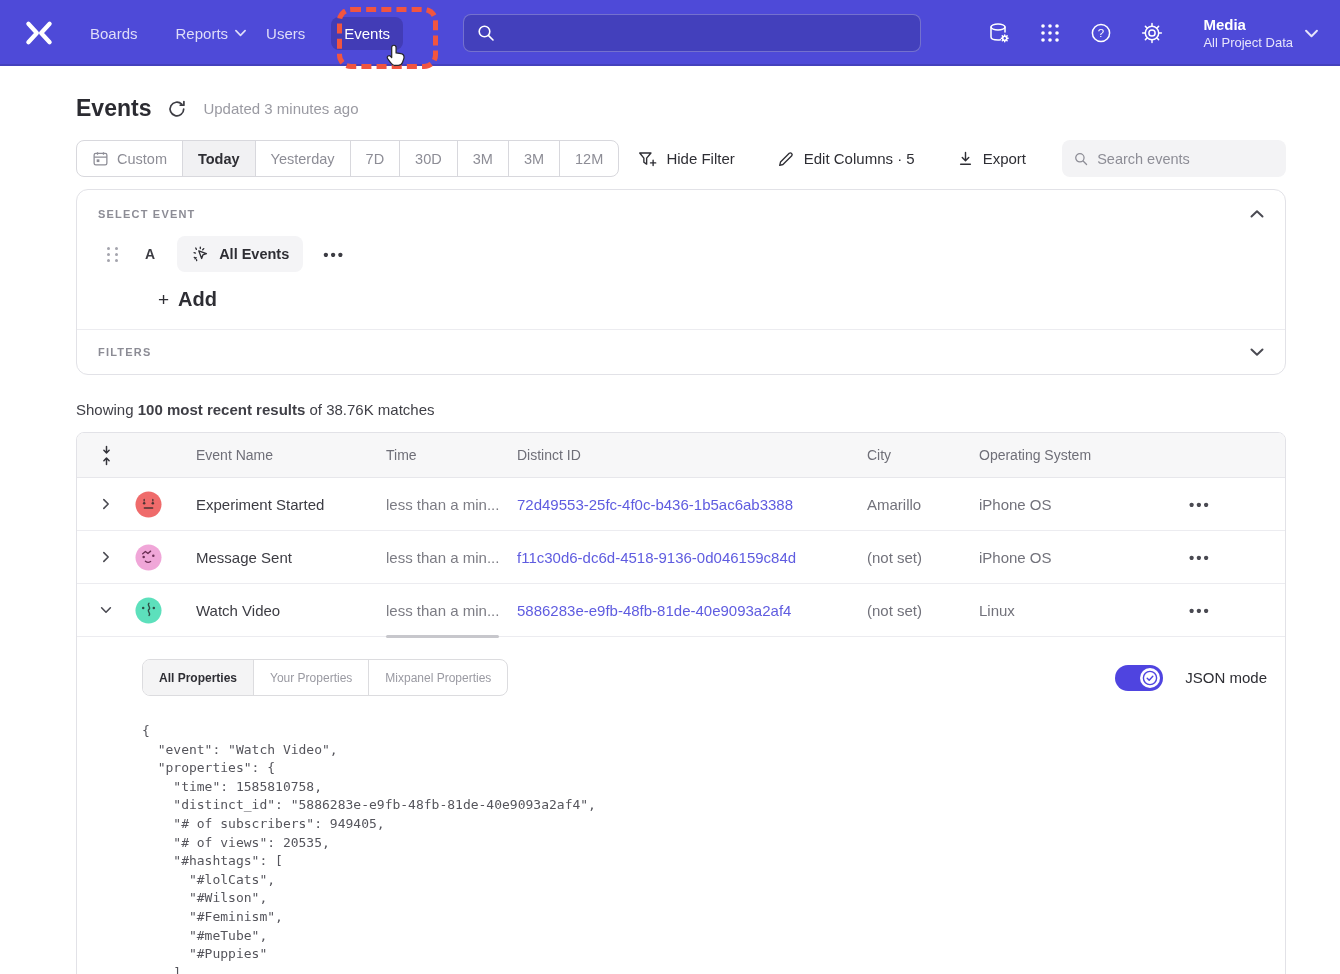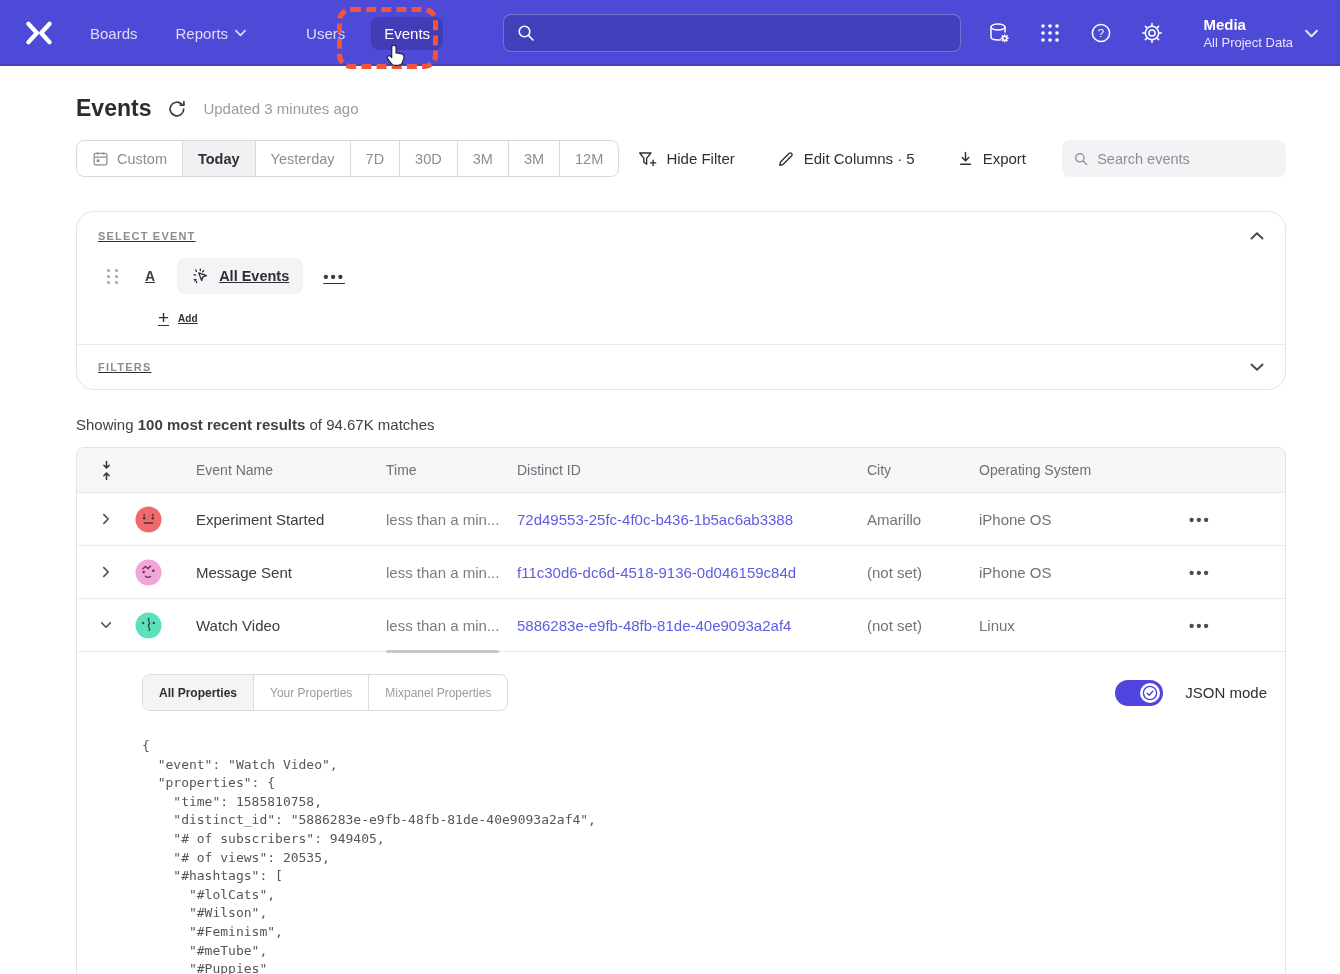--- a/index.html
+++ b/index.html
@@ -7,21 +7,21 @@
     font-family:"Liberation Sans", sans-serif; color:#2e2e34; }
 
   
   .navbar { position:relative; height:66px; background:var(--navbar,#4e4ad8);
     display:flex; align-items:center; padding:0 22px;
     box-shadow:inset 0 -2px 0 rgba(0,0,0,.12); }
   .logo { width:34px; height:34px; flex:none; }
   .nav-item { color:#dfddf8; font-size:15px; display:flex; align-items:center; gap:7px; cursor:pointer; }
   .nav-item.boards { margin-left:34px; }
   .nav-item.reports { margin-left:38px; }
-  .nav-item.users { margin-left:60px; }
+  .nav-item.users { margin-left:20px; }
   .nav-item.events { margin-left:26px; background:var(--nav-active,#423cb6); color:#fff;
     padding:8px 13px; border-radius:8px; }
   .nav-search { margin-left:60px; width:458px; height:38px; border-radius:8px;
     background:rgba(0,0,0,.13); border:1px solid rgba(255,255,255,.26);
     display:flex; align-items:center; padding:0 13px; gap:10px; }
   .nav-search input { background:transparent; border:none; outline:none; color:#fff;
     font-size:15px; width:100%; font-family:"Liberation Sans",sans-serif; }
   .nav-search input::placeholder { color:#dcdaf6; opacity:1; }
   .nav-right { margin-left:auto; display:flex; align-items:center; gap:27px; }
   .nav-icon { width:24px; height:24px; cursor:pointer; flex:none; }
@@ -52,37 +52,37 @@
   .tool-btn { display:flex; align-items:center; gap:9px; font-size:15px; color:#2e2e34;
     cursor:pointer; white-space:nowrap; }
   .tool-btn + .tool-btn { margin-left:42px; }
   .search-events { margin-left:36px; width:224px; height:37px; background:#f3f3f5;
     border-radius:8px; display:flex; align-items:center; padding:0 12px; gap:9px; }
   .search-events input { background:transparent; border:none; outline:none; font-size:14.5px;
     width:100%; color:#2e2e34; font-family:"Liberation Sans",sans-serif; }
   .search-events input::placeholder { color:#8d8d96; opacity:1; }
 
   
-  .query-card { margin-top:34px; border:1px solid #e2e2e7; border-radius:18px;text-decoration:underline; }
+  .query-card { margin-top:12px; border:1px solid #e2e2e7; border-radius:12px; }
   .card-label { font-size:11px; font-weight:700; letter-spacing:1.2px; color:#8c8c95; }
   .select-section { padding:17px 21px 18px; }
   .section-head { display:flex; align-items:center; justify-content:space-between; }
   .chev-btn { width:14px; height:14px; cursor:pointer; }
   .event-row { margin-top:15px; display:flex; align-items:center; }
   .drag-handle { display:grid; grid-template-columns:4px 4px; gap:3px 4px; margin-left:9px; cursor:grab; }
   .drag-handle i { width:3px; height:3px; border-radius:50%; background:#a4a4ad; }
   .row-letter { margin-left:26px; font-size:14px; font-weight:700; color:#3c3c43; }
   .event-chip { margin-left:22px; height:36px; background:#f4f4f6; border-radius:8px;
     display:flex; align-items:center; gap:9px; padding:0 14px; cursor:pointer; }
   .event-chip .chip-label { font-size:14.5px; font-weight:700; color:#2e2e34; }
   .more-dots { margin-left:20px; color:#3c3c43; font-size:15px; letter-spacing:2px; cursor:pointer; font-weight:700; }
   .add-row { margin-top:16px; margin-left:60px; display:flex; align-items:center; gap:9px;
     cursor:pointer; width:fit-content; }
   .add-row .plus { font-size:19px; font-weight:400; color:#2e2e34; line-height:16px; }
-  .add-row .add-label { font-size:10px; font-weight:700; color:#2e2e34; }
+  .add-row .add-label { font-size:20px; font-weight:700; color:#2e2e34; }
   .filters-section { border-top:1px solid #ececf0; padding:15px 21px; display:flex;
     align-items:center; justify-content:space-between; cursor:pointer; }
 
   
   .results-line { margin-top:26px; font-size:15px; color:#3f3f46; }
   .results-line b { font-weight:700; }
 
   .events-table { margin-top:14px; border:1px solid #e2e2e7; border-radius:8px; overflow:hidden; }
   .t-grid { display:grid; grid-template-columns:58px 61px 190px 131px 350px 112px 170px 1fr; align-items:center; }
   .t-head { height:45px; background:#f7f7f8; border-bottom:1px solid #e7e7eb;
@@ -302,21 +302,21 @@
       </div>
     </div>
     <div class="filters-section">
       <div class="card-label">FILTERS</div>
       <svg class="chev-btn" viewBox="0 0 14 9">
         <path d="M1.5 2L7 7.2 12.5 2" fill="none" stroke="#4a4a52" stroke-width="2" stroke-linecap="round" stroke-linejoin="round"></path>
       </svg>
     </div>
   </div>
 
-  <div class="results-line"><span>Showing </span><b>100 most recent results</b><span> of 94.67K matches</span></div>
+  <div class="results-line"><span>Showing </span><b>100 most recent results</b><span> of 38.76K matches</span></div>
 
   <div class="events-table">
     <div class="t-grid t-head">
       <svg class="collapse-icon" width="15" height="23" viewBox="0 0 16 24" fill="none" stroke="#33333a" stroke-width="1.6" stroke-linecap="round" stroke-linejoin="round">
         <path d="M8 2.5v6.5M5.2 6.5L8 9.3l2.8-2.8"></path>
         <path d="M8 21.5V15M5.2 17.5L8 14.7l2.8 2.8"></path>
       </svg>
       <span></span>
       <span>Event Name</span>
       <span>Time</span>

